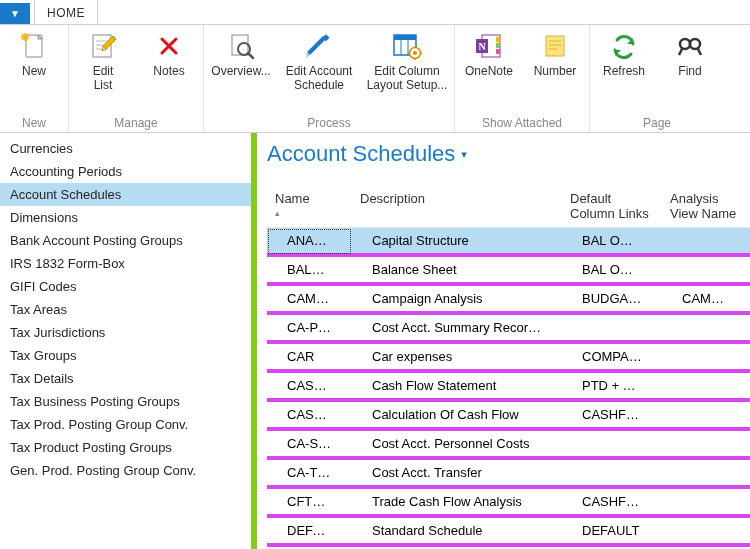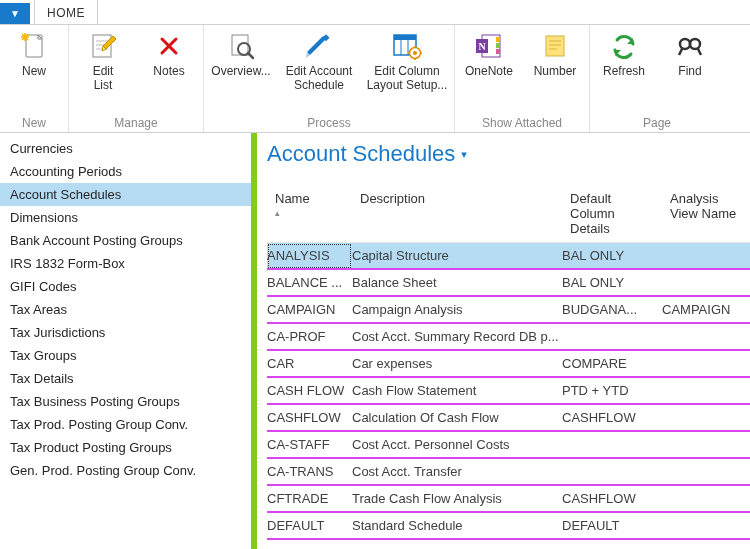--- a/index.html
+++ b/index.html
@@ -21,21 +21,21 @@
   .side { width:257px; border-right:6px solid #84cc16; padding-top:4px; overflow:hidden; }
   .side-item { padding:4px 10px; font-size:13px; color:#262626; cursor:pointer; white-space:nowrap; }
   .side-item.sel { background:#b6dcf4; }
   .main { flex:1; padding:8px 0 0 10px; overflow:hidden; }
   .page-title { color:#1979ca; font-size:22px; font-weight:400; display:flex; align-items:center; gap:6px; margin-bottom:20px; }
   .page-title .chev { font-size:11px; color:#1979ca; }
   
   table { border-collapse:collapse; width:100%; table-layout:fixed; }
   th { text-align:left; font-weight:400; font-size:13px; color:#333; padding:4px 8px 6px 8px; vertical-align:top; border-bottom:1px solid #e6e6e6; }
   th.sorted::after { content:"▴"; display:block; font-size:9px; color:#888; margin-top:2px;}
-  td { font-size:13px; padding:5px 0; white-space:nowrap; overflow:hidden; text-overflow:ellipsis; border-bottom:2px solid #d946ef; color:#404040;}
+  td { font-size:13px; padding:5px 20px; white-space:nowrap; overflow:hidden; text-overflow:ellipsis; border-bottom:4px solid #d946ef; color:#000000;}
   tr.selrow td { background:#b6dcf4; }
   tr.selrow td:first-child { outline:1px dotted #333; outline-offset:-2px; }
   col.c-name { width:85px; }
   col.c-desc { width:210px; }
   col.c-dcl  { width:100px; }
   col.c-avn  { width:auto; }
   svg { display:block; }
 </style>
 </head>
 <body>
@@ -231,21 +231,21 @@
       <colgroup>
           <col class="c-name">
           <col class="c-desc">
           <col class="c-dcl">
           <col class="c-avn">
         </colgroup>
       <thead>
         <tr>
           <th class="sorted">Name</th>
           <th>Description</th>
-          <th>Default Column Details</th>
+          <th>Default Column Links</th>
           <th>Analysis View Name</th>
         </tr>
       </thead>
       <tbody id="gridbody">
           <tr class="selrow">
             <td>ANALYSIS</td>
             <td>Capital Structure</td>
             <td>BAL ONLY</td>
             <td></td>
           </tr>

